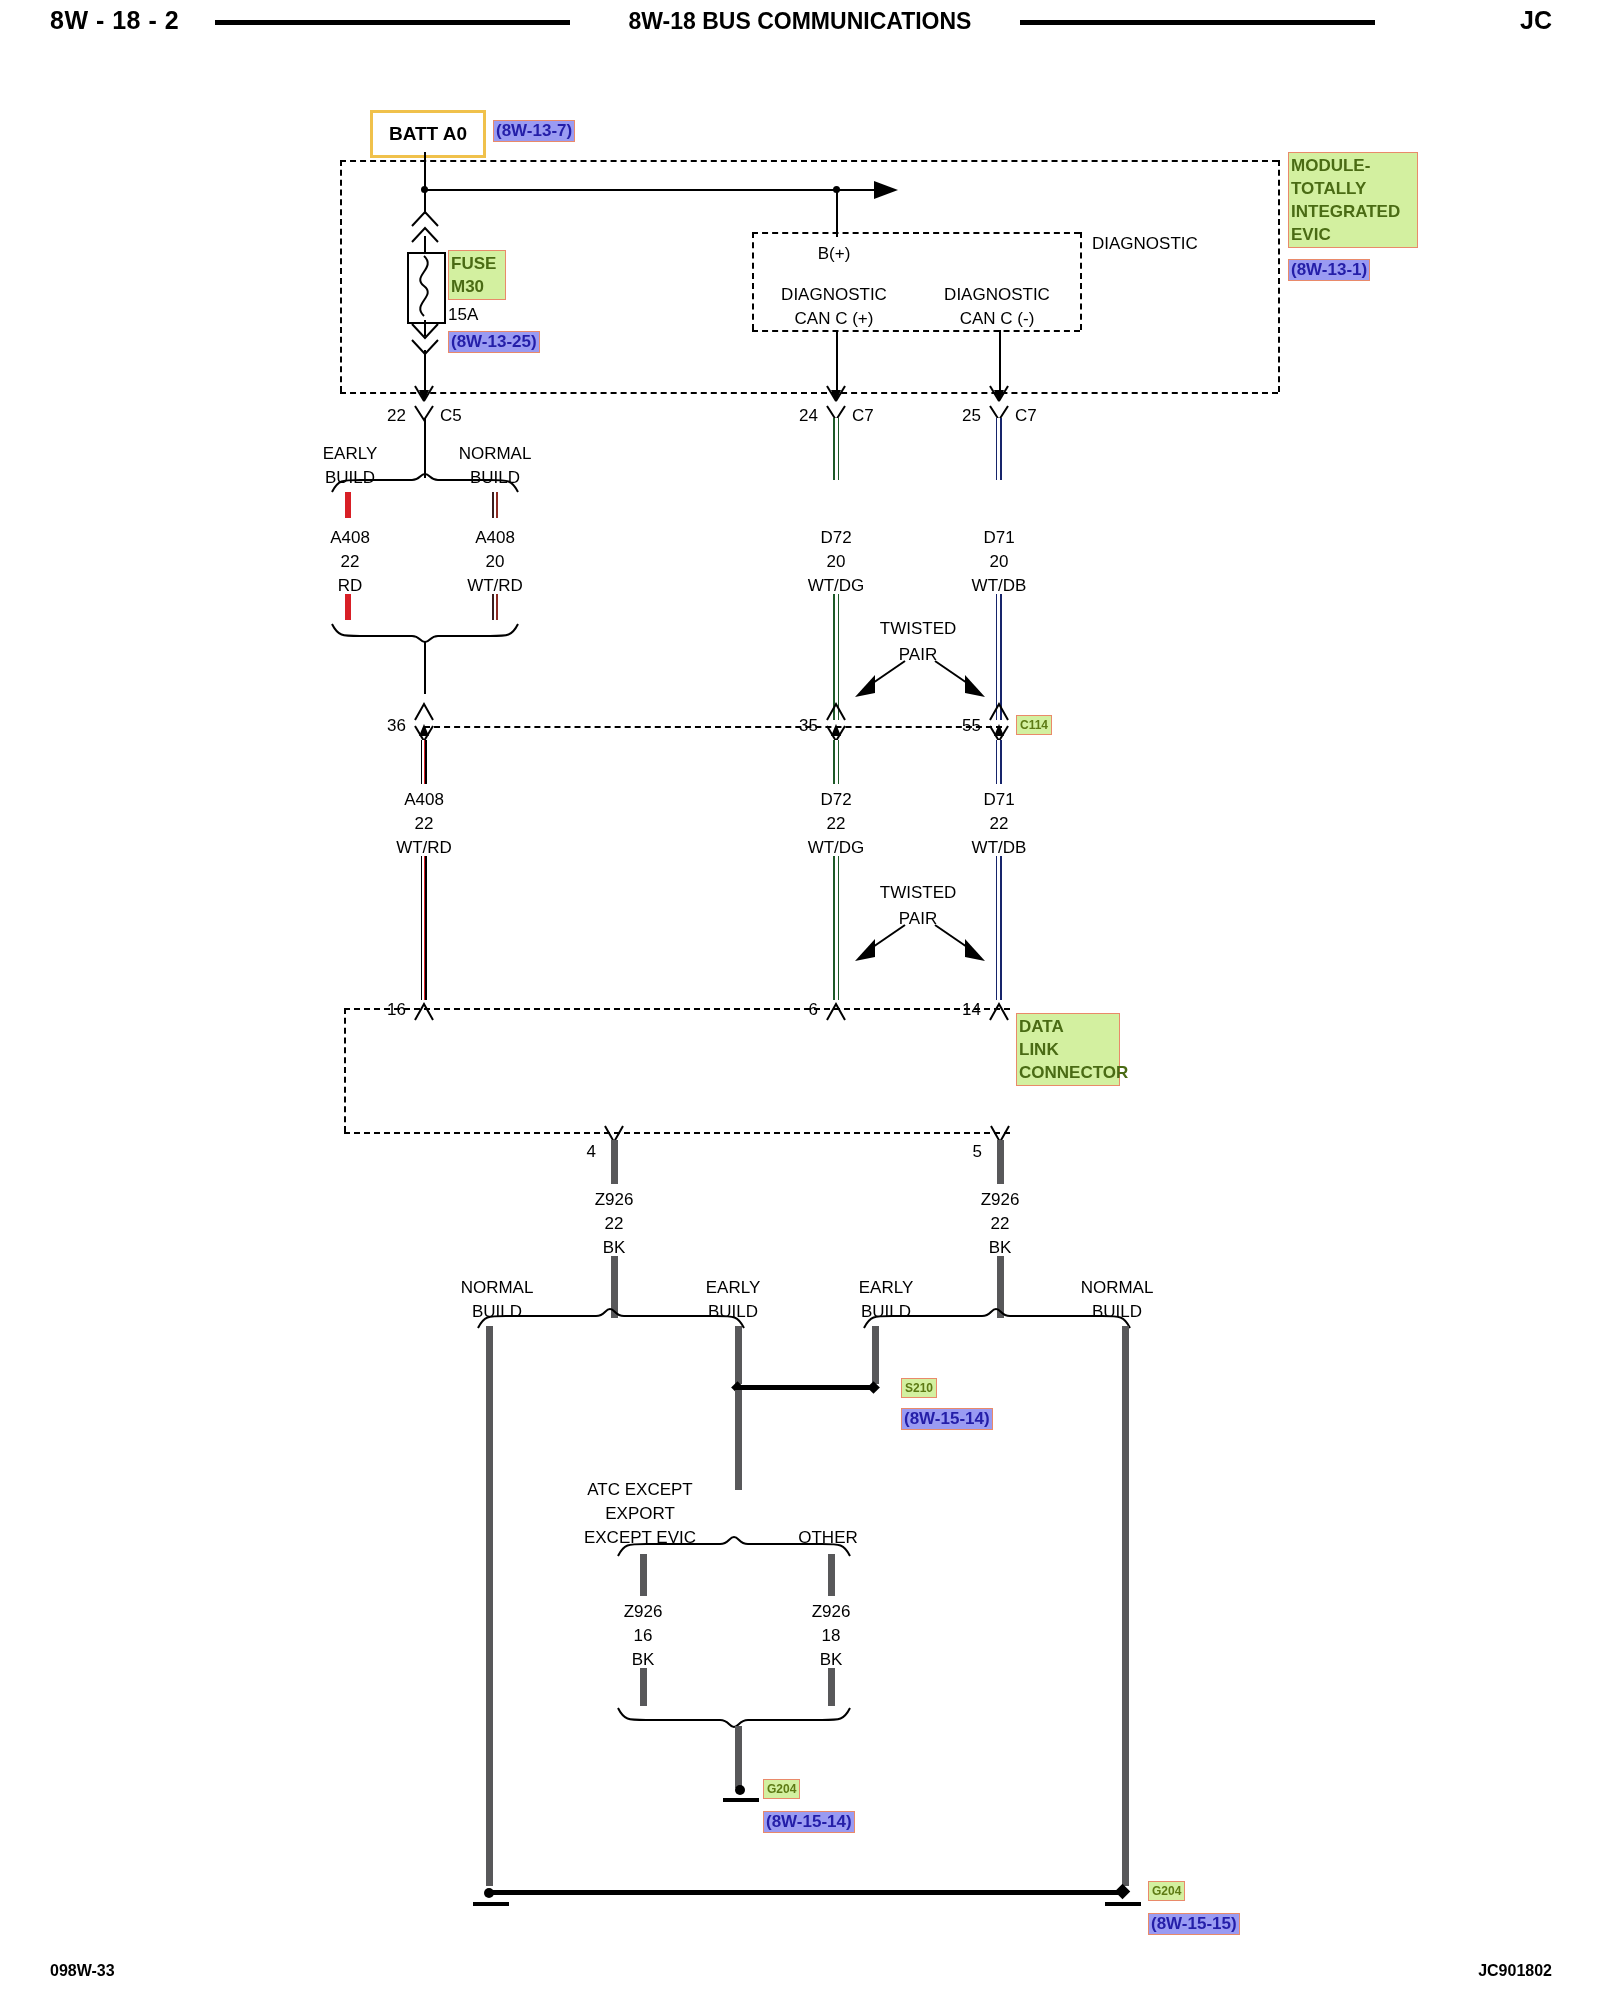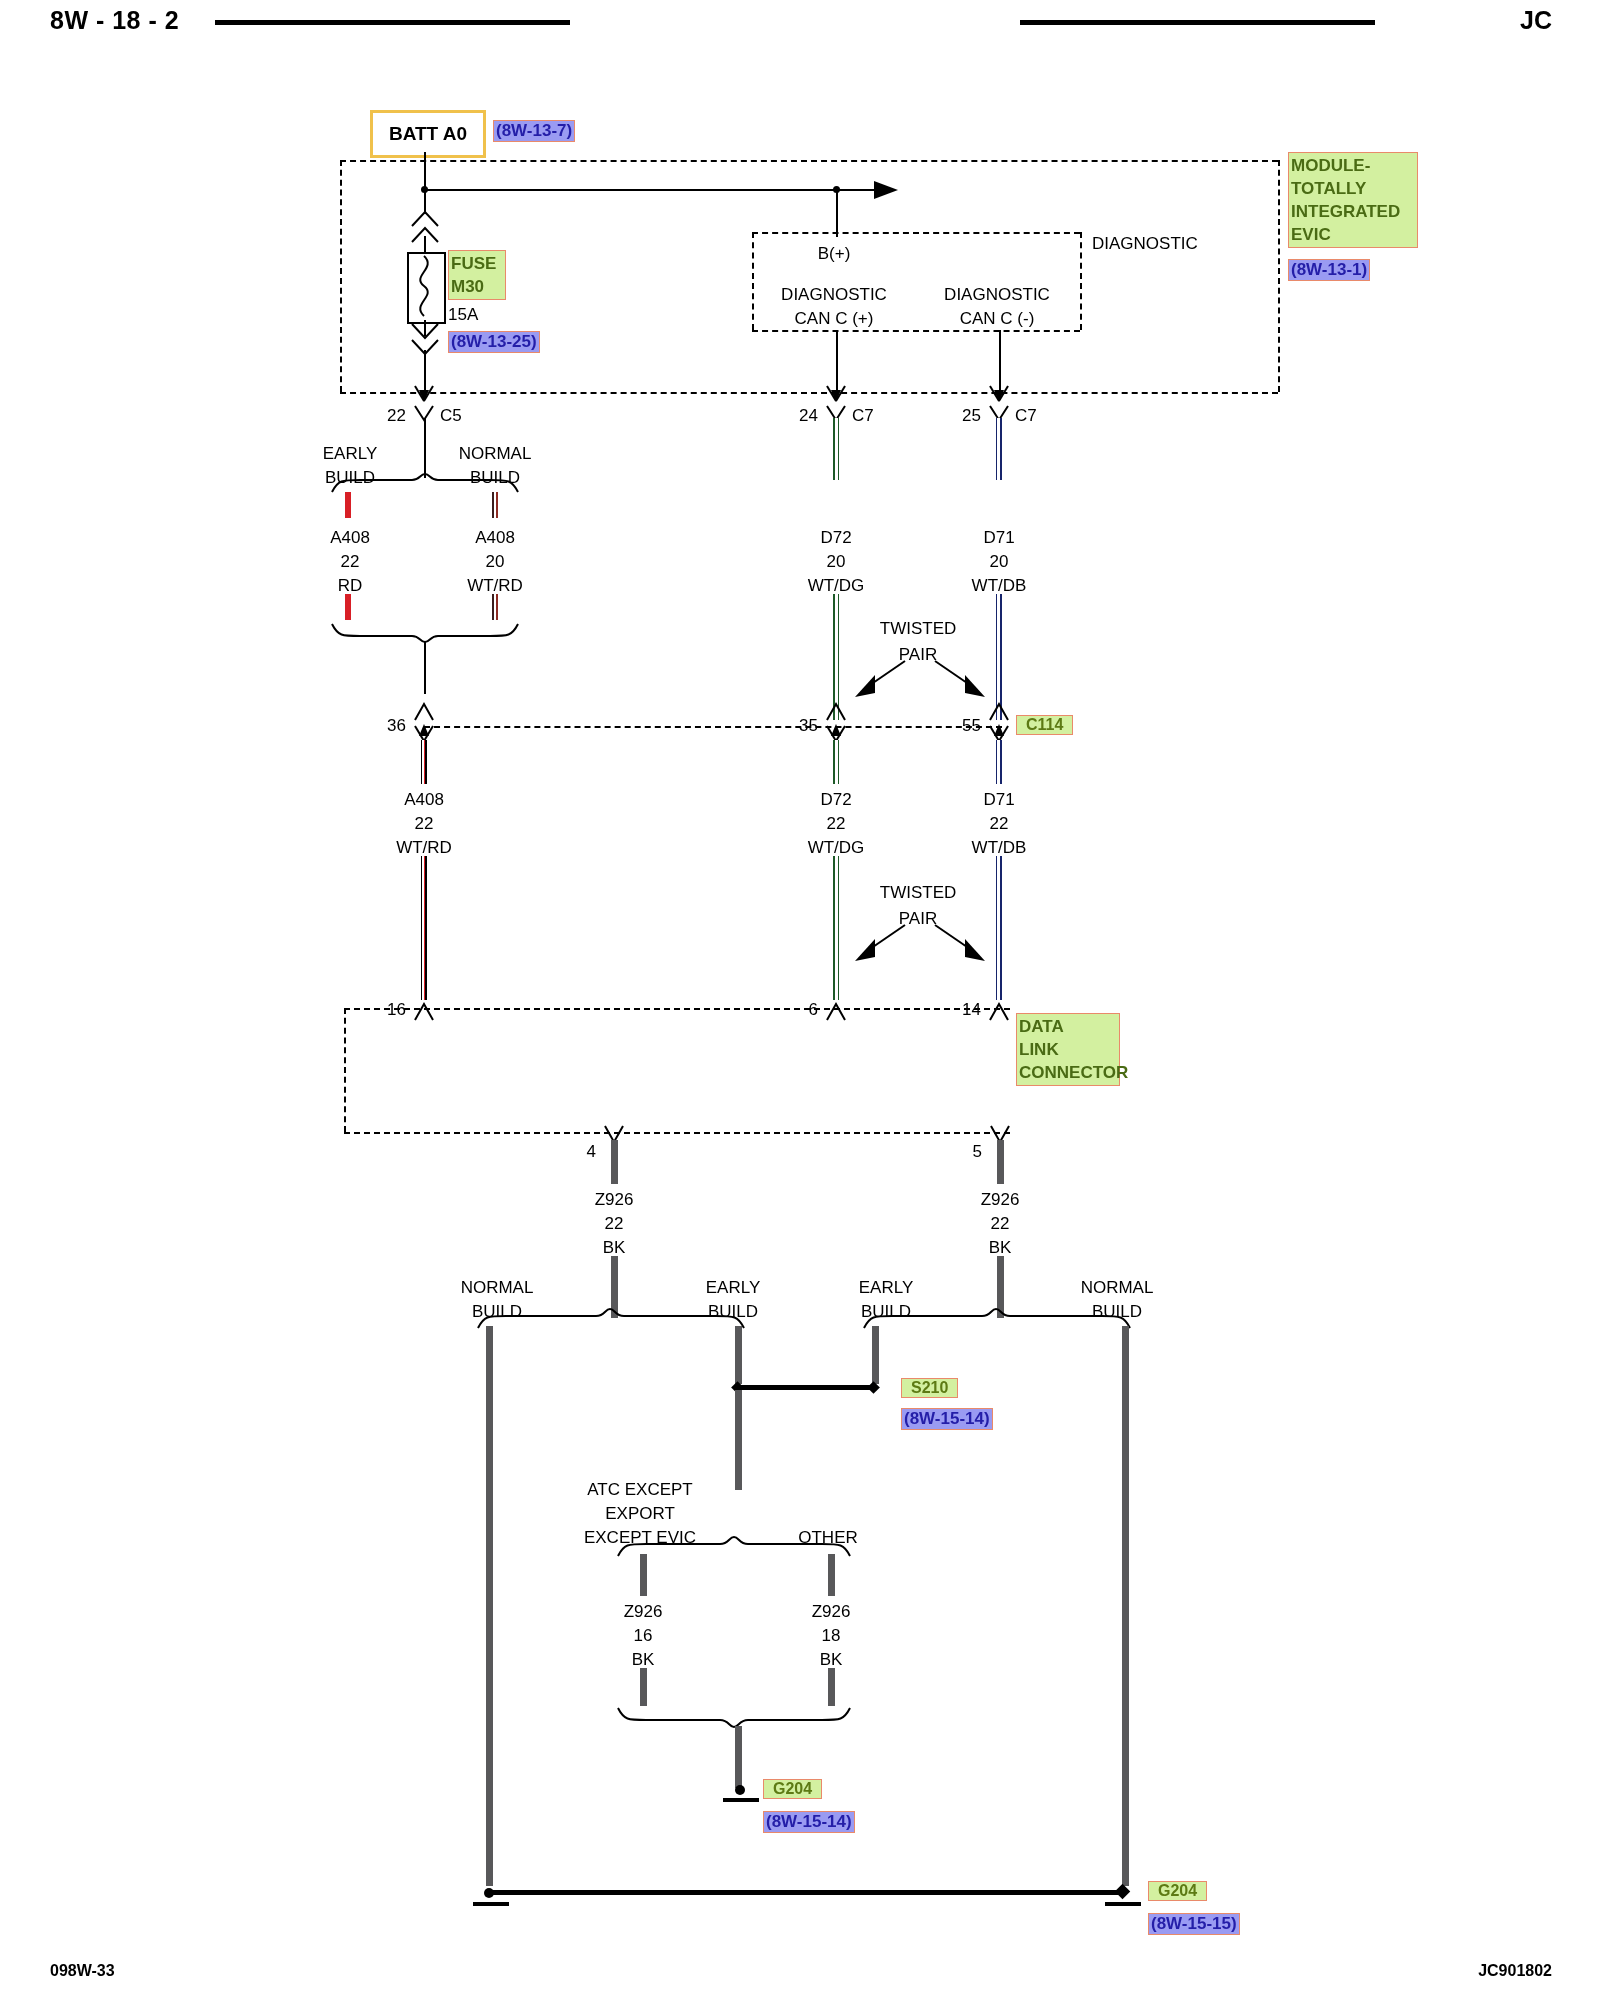--- a/index.html
+++ b/index.html
@@ -46,40 +46,41 @@
   .chip{position:absolute;width:6px;height:26px;}
   .chip.rd{background:#d81f26;}
   .chip.wtrd{background:linear-gradient(to right,#3b1d1d 0 1.5px,#ffffff 1.5px 3.5px,#8d2a22 3.5px 6px);}
 
   
   .hl-green{position:absolute;background:#d3f0a0;border:1px solid #e98a6a;color:#4a6b14;
             font-size:17px;font-weight:bold;line-height:23px;padding:1px 2px;}
   .hl-blue{position:absolute;background:#9a9bf2;border:1px solid #e98a6a;color:#241ea8;
            font-size:17px;font-weight:bold;line-height:20px;padding:0 2px;white-space:nowrap;}
   .hl-small{position:absolute;background:#d3f0a0;border:1px solid #e98a6a;color:#5d7a14;
-            font-size:16px;font-weight:bold;line-height:18px;padding:0 9px;white-space:nowrap;}
+            font-size:12px;font-weight:bold;line-height:18px;padding:0 3px;white-space:nowrap;}
 
   .batt-box{position:absolute;border:3px solid #f0c14b;background:#fff;
             display:flex;align-items:center;justify-content:center;
             font-size:19px;font-weight:bold;}
 
   .fuse-box{position:absolute;border:2px solid #000;background:#fff;}
   .fuse-box svg{display:block;}
 
   .splice-dot{position:absolute;width:7px;height:7px;background:#000;border-radius:50%;}
   .diamond{position:absolute;width:9px;height:9px;background:#000;transform:rotate(45deg);}
   .gnd-bar{position:absolute;height:4px;background:#000;}
 </style>
 </head>
 <body>
 
 <div class="pg">
 
   <div class="hdr-left">8W - 18 - 2</div>
   <div class="hdr-rule l"></div>
+  <div class="hdr-center">8W-18 BUS COMMUNICATIONS</div>
   <div class="hdr-rule r"></div>
   <div class="hdr-right">JC</div>
 
   <div class="batt-box" style="left:370px;top:110px;width:110px;height:42px;">
     <span>BATT A0</span>
   </div>
   <div class="hl-blue" style="left:493px;top:120px;">(8W-13-7)</div>
 
   <div class="dash-t" style="left:340px;top:160px;width:938px;"></div>
   <div class="dash-l" style="left:340px;top:160px;height:232px;"></div>

